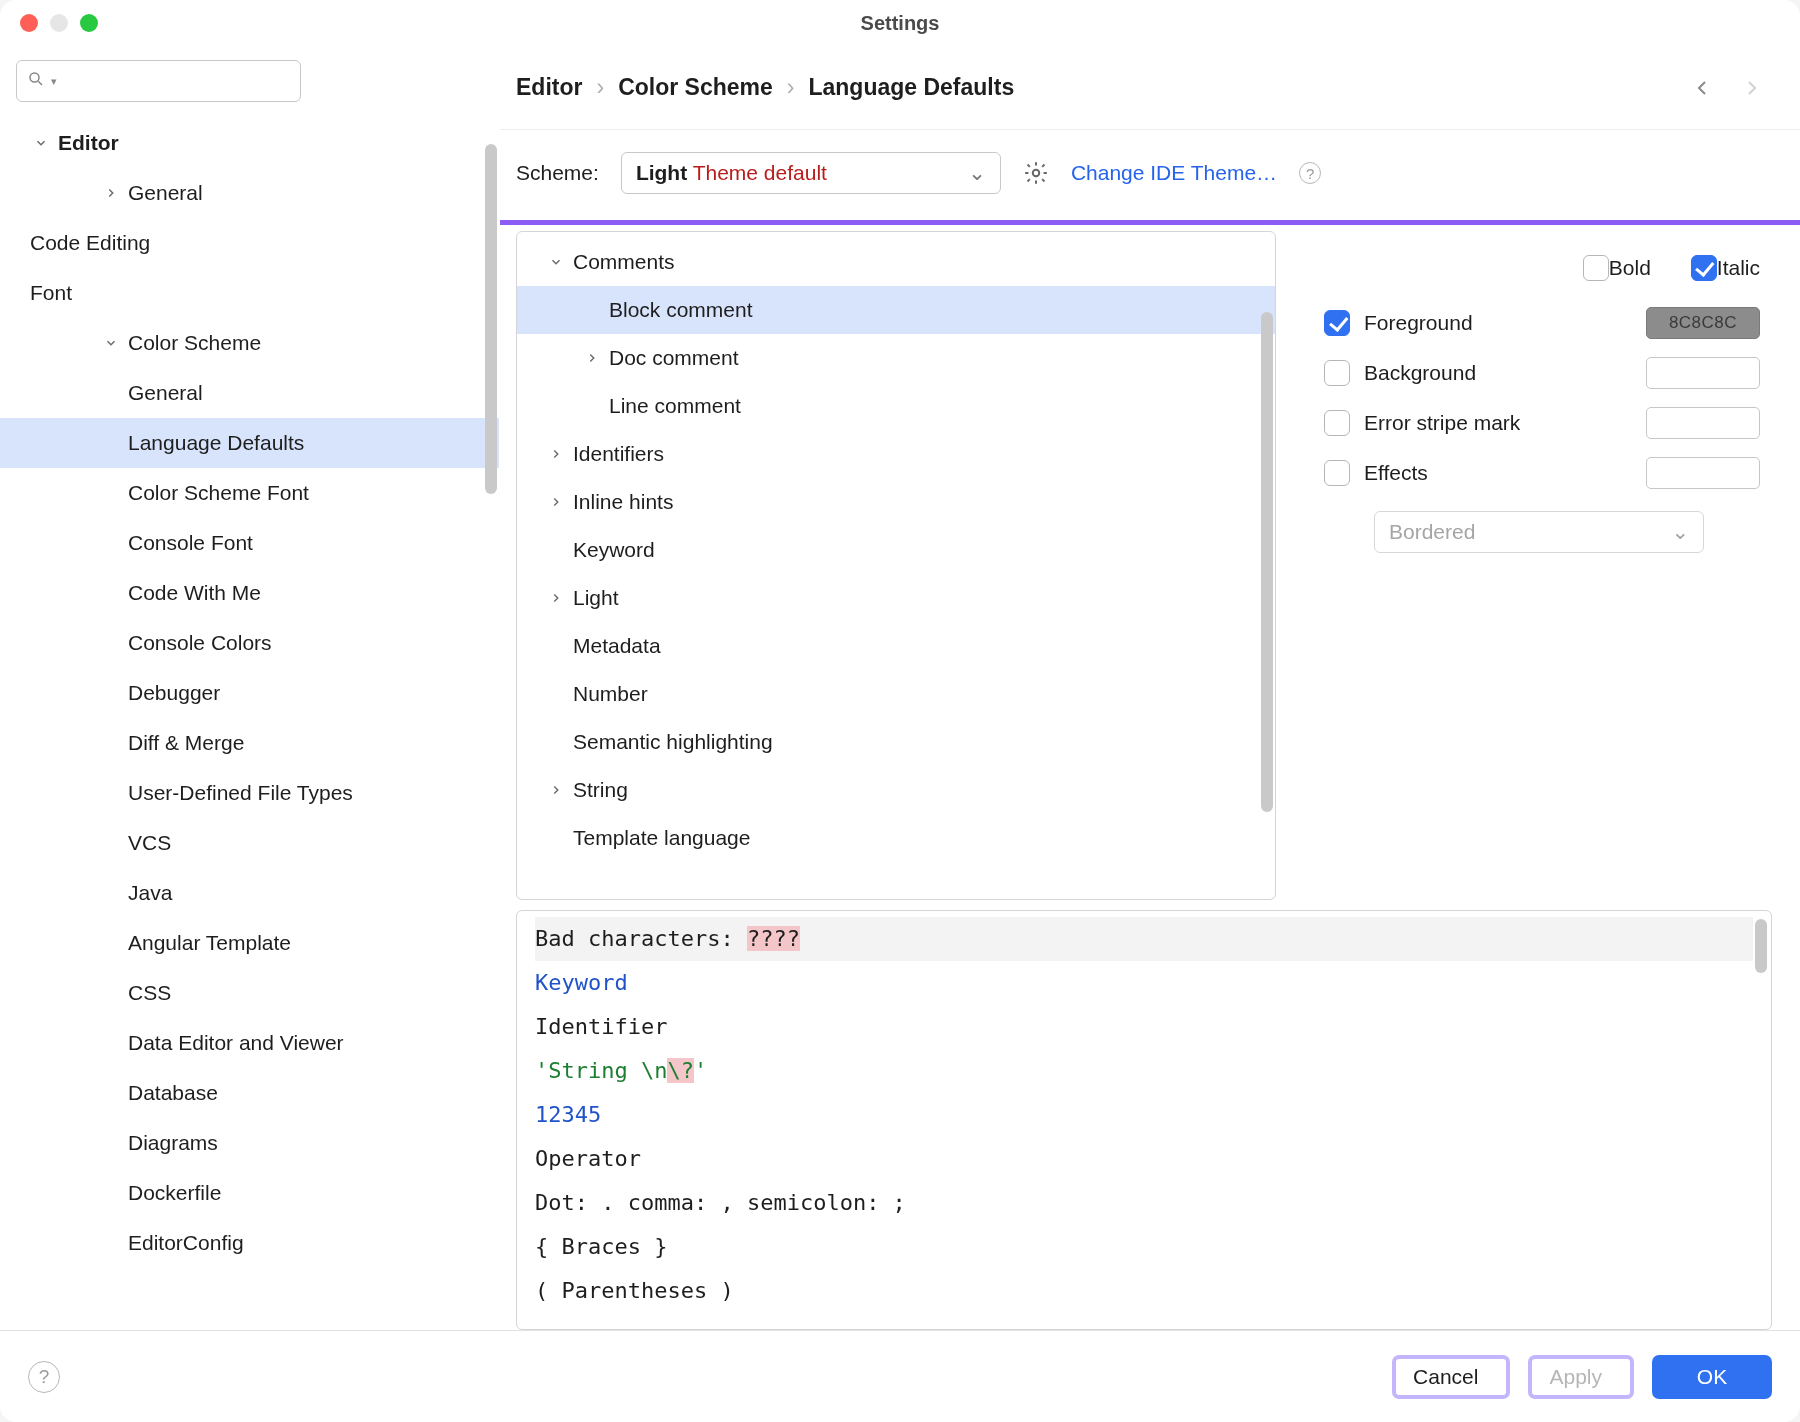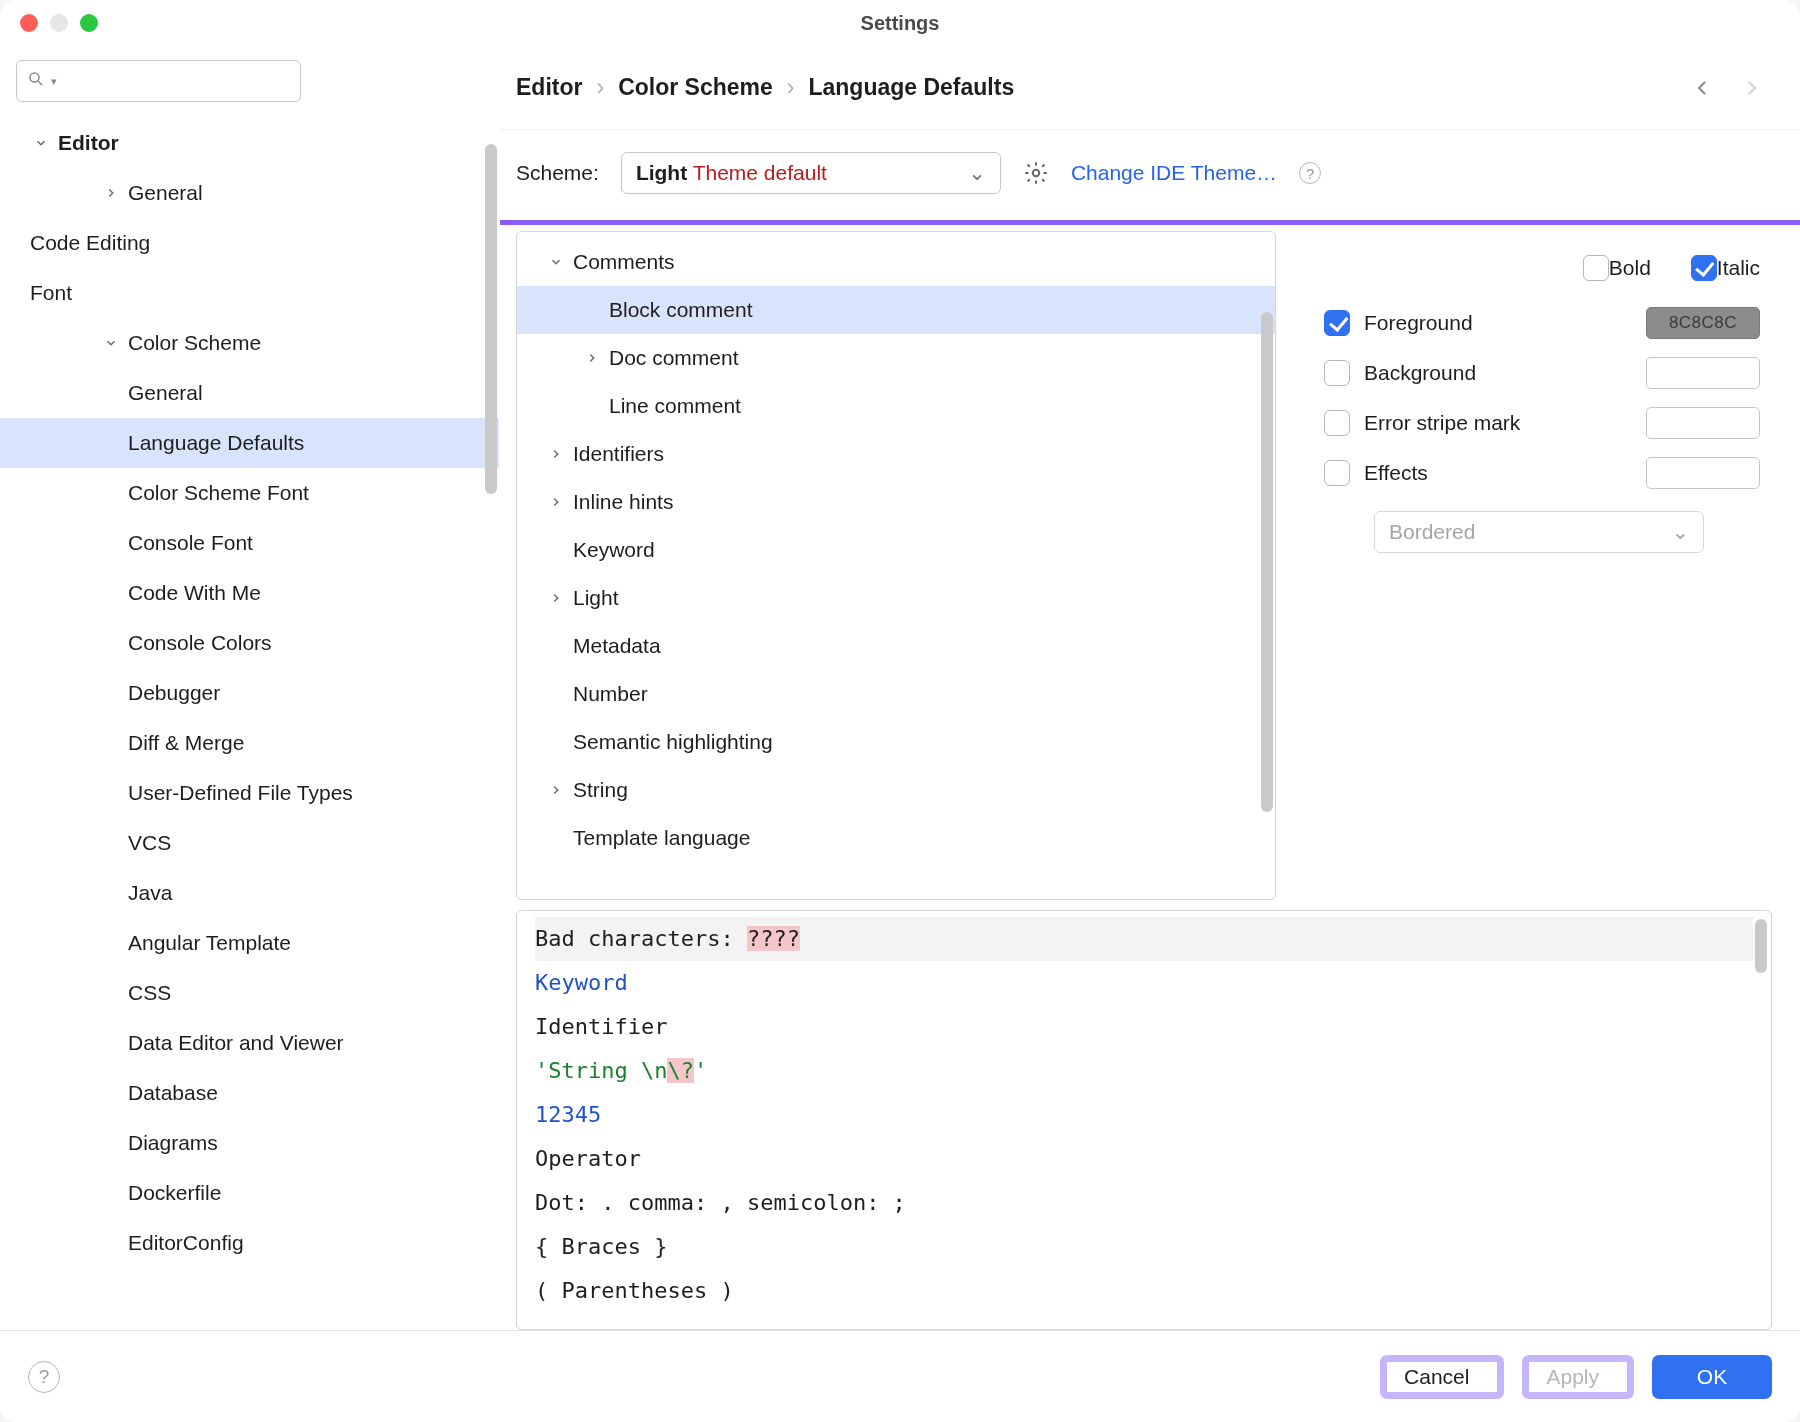--- a/index.html
+++ b/index.html
@@ -74,21 +74,21 @@
   .str{color:#1b7f2f;}
   .esc{background:#f4c6c9;}
   .num{color:#2053c9;}
   .bad{background:#f4c6c9;}
   .hlrow{ background:#f3f3f3; display:inline-block; width:100%;}
   
   .footer{ height:92px; border-top:1px solid #e2e2e2; display:flex; align-items:center; padding:0 28px; gap:18px;}
   .footer .helpdot{ width:32px;height:32px;font-size:19px;}
   .footer .spacer{flex:1;}
   .btn{ height:44px; padding:0 28px; border-radius:7px; font-size:21px; display:inline-flex; align-items:center; justify-content:center;}
-  .btn.secondary{ border:7px solid #c4b5fd; background:#fff;padding-left:17px;}
+  .btn.secondary{ border:4px solid #c4b5fd; background:#fff;padding-left:17px;}
   .btn.secondary.disabled{ color:#b6b6b6;}
   .btn.primary{ background:#3071f2; color:#fff; min-width:120px;}
 </style>
 </head>
 <body>
 
 <div class="window">
 
   <div class="titlebar">
     <div class="traffic">

